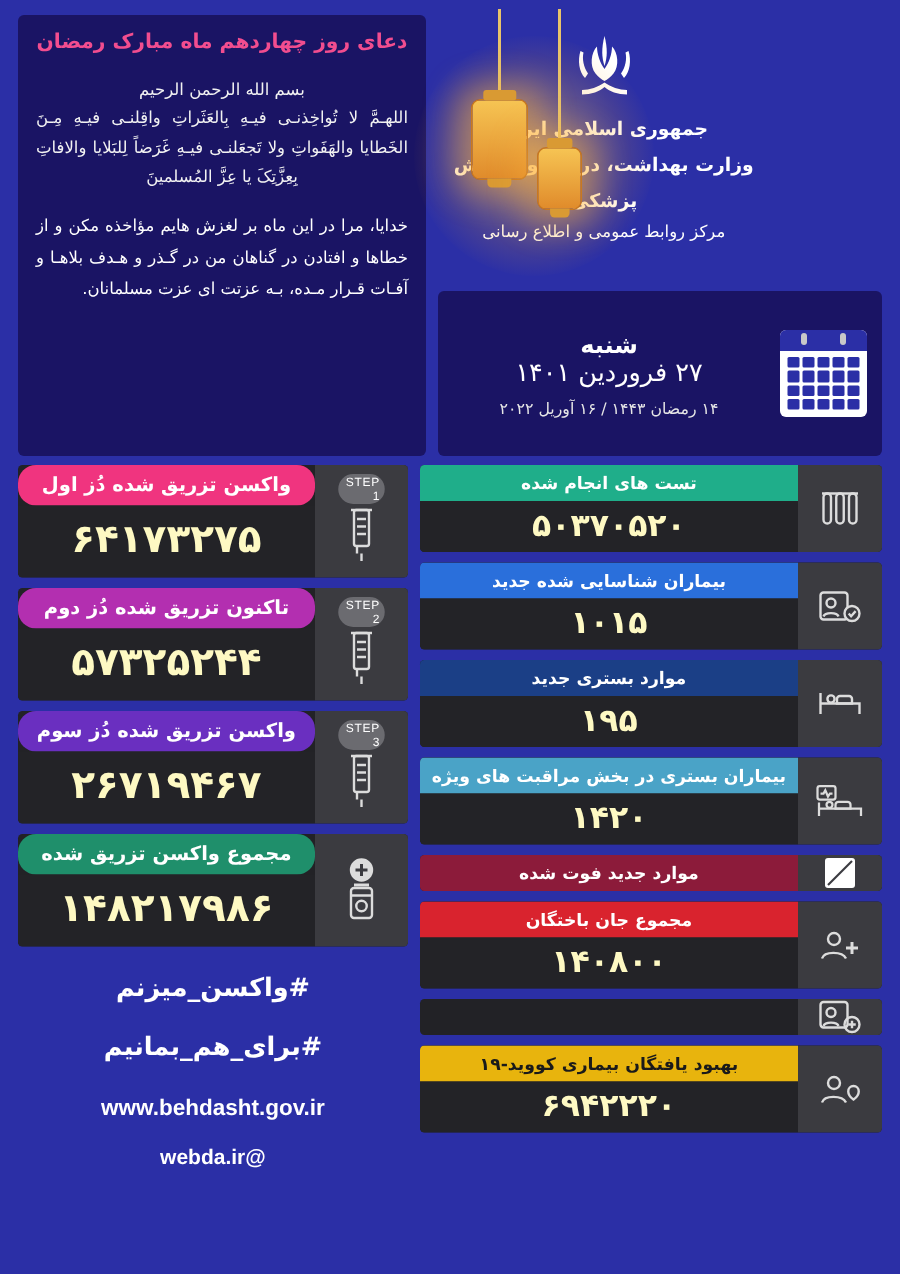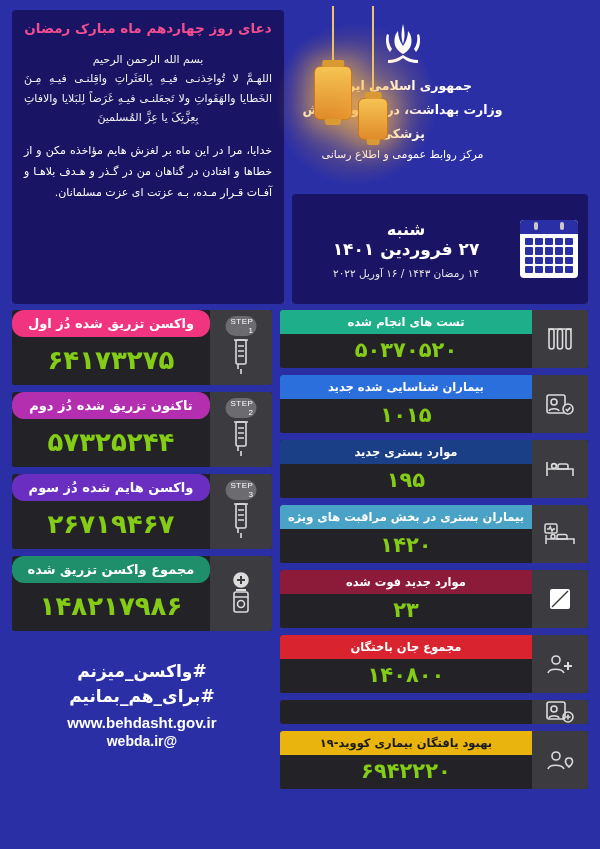--- a/index.html
+++ b/index.html
@@ -114,21 +114,21 @@
   }
   .cal-icon .cal-top { height: 14px; background: #2b2fa6; }
   .cal-icon .cal-grid {
     position:absolute; top:18px; left:5px; right:5px; bottom:5px;
     display:grid; grid-template-columns: repeat(5,1fr); grid-template-rows: repeat(4,1fr); gap:2px;
   }
   .cal-icon .cal-grid i { background:#2b2fa6; display:block; border-radius:1px;}
   .cal-icon .ring { position:absolute; top:2px; width:4px;height:8px;background:#c9c9c9;border-radius:2px;}
   .date-text { flex: 1; text-align: center; color: #fff; }
   .date-weekday { font-size: 16px; font-weight: bold; margin-bottom: 0; }
-  .date-main { font-size: 17px; font-weight: bold; margin-bottom: 8px; letter-spacing: 1px;}
+  .date-main { font-size: 17px; font-weight: normal; margin-bottom: 8px; letter-spacing: 1px;}
   .date-sub { font-size: 10.5px; color: #e6e6e6; }
 
   
   .bottom {
     display: flex; flex-direction: row;
     padding: 0 12px 10px 12px; gap: 8px;
     height: 529px;
   }
   .col { display: flex; flex-direction: column; gap: 7px; }
   .col-left { width: 272px; }
@@ -139,21 +139,21 @@
     border-radius: 3px; overflow: hidden;
     background: #222226;
   }
   .stat-body { flex: 1; display: flex; flex-direction: column; }
   .stat-label {
     color: #fff; font-size: 12.5px; font-weight: bold;
     padding: 5px 8px; text-align: center;
     white-space: nowrap;
   }
   .stat-value {
-    background: #232327; color: #84cc16;
+    background: #232327; color: #fef9c3;
     font-size: 23px; font-weight: bold;
     text-align: center; padding: 6px 4px 8px 4px;
     letter-spacing: 1px;
   }
   .stat-icon {
     width: 56px; background: #3b3b40;
     display: flex; align-items: center; justify-content: center;
     color: #dcdcdc; position: relative; flex: 0 0 auto;
   }
   .stat-icon svg { display: block; }
@@ -167,23 +167,23 @@
   
   .col-left .stat-value { font-size: 26px; padding: 8px 4px 10px 4px; }
   .col-left .stat-label { font-size: 13px; padding: 6px 8px; border-radius: 12px; }
   .col-left .stat-icon { width: 62px; }
 
   .col-right .stat-label { font-size: 11.5px; }
   .col-right .stat-value { font-size: 21px; padding: 4px 4px 6px 4px; }
   .col-right .stat-icon { width: 56px; }
 
   .footer {
-    margin-top: 16px;
+    margin-top: 4px;
     color: #fff; text-align: center;
-    display: flex; flex-direction: column; gap: 2px;
+    display: flex; flex-direction: column; gap: 16px;
     padding-top: 6px;
   }
   .hash { font-size: 17px; font-weight: bold; line-height: 1.35; }
   .site { font-size: 15px; font-weight: bold; margin-top: 4px; font-family: "Liberation Sans", sans-serif;}
   .webda { font-size: 14px; font-weight: bold; font-family: "Liberation Sans", sans-serif;}
 </style>
 </head>
 <body>
 
 <div class="page">
@@ -330,21 +330,20 @@
 
       <div class="stat">
         <div class="stat-icon">
           <svg width="26" height="24" viewBox="0 0 26 24">
             <rect x="3" y="2" width="20" height="20" rx="2" fill="#ffffff"></rect>
             <path d="M5 20 L21 4" stroke="#3b3b40" stroke-width="1.4"></path>
           </svg>
         </div>
         <div class="stat-body">
           <div class="stat-label" style="background:#8c1b3a">موارد جدید فوت شده</div>
-          <div class="stat-value">۲۳</div>
         </div>
       </div>
 
       <div class="stat">
         <div class="stat-icon">
           <svg width="30" height="24" viewBox="0 0 30 24" fill="none" stroke="#dcdcdc" stroke-width="1.6">
             <circle cx="11" cy="8" r="4"></circle>
               <path d="M3 21c1.5-5 13.5-5 16 0"></path>
             <path d="M23 10v8M19 14h8" stroke-width="2"></path>
           </svg>
@@ -417,21 +416,21 @@
       <div class="stat">
         <div class="stat-icon">
           <span class="step-badge">STEP 3</span>
           <svg width="24" height="46" viewBox="0 0 24 46" fill="none" stroke="#dcdcdc" stroke-width="1.6" style="margin-top:10px">
             <rect x="7" y="10" width="10" height="24" rx="1.5"></rect>
             <path d="M5 10h14M9 34v5M12 39v5"></path>
               <path d="M9 16h6M9 21h6M9 26h6"></path>
           </svg>
         </div>
         <div class="stat-body">
-          <div class="stat-label" style="background:#6a2fc0">واکسن هایم شده دُز سوم</div>
+          <div class="stat-label" style="background:#6a2fc0">واکسن تزریق شده دُز سوم</div>
           <div class="stat-value">۲۶۷۱۹۴۶۷</div>
         </div>
       </div>
 
       <div class="stat">
         <div class="stat-icon">
           <svg width="30" height="48" viewBox="0 0 30 48" fill="none" stroke="#dcdcdc" stroke-width="1.6">
             <circle cx="15" cy="10" r="7" fill="#dcdcdc"></circle>
             <path d="M15 6v8M11 10h8" stroke="#3b3b40" stroke-width="2"></path>
             <rect x="8" y="22" width="14" height="20" rx="2"></rect>

